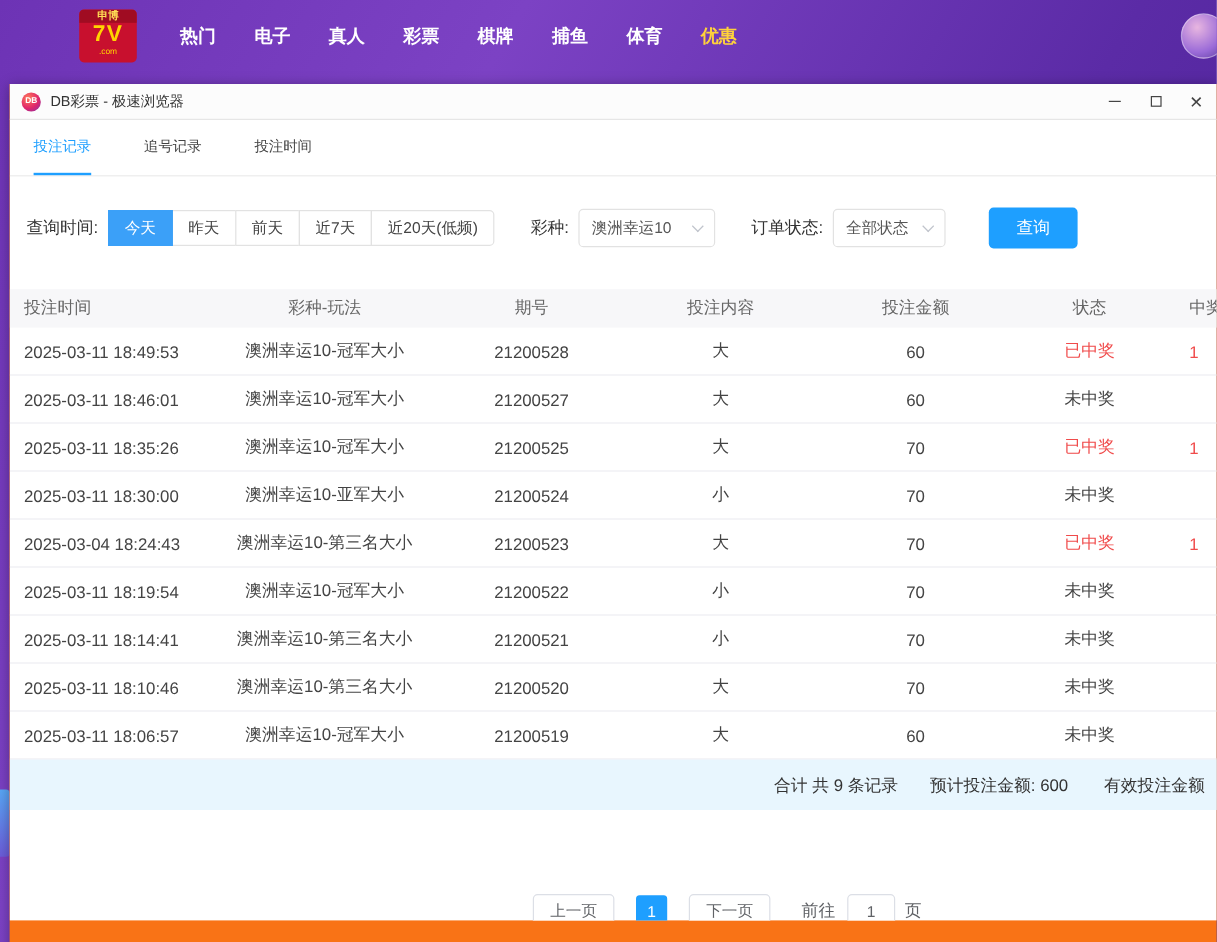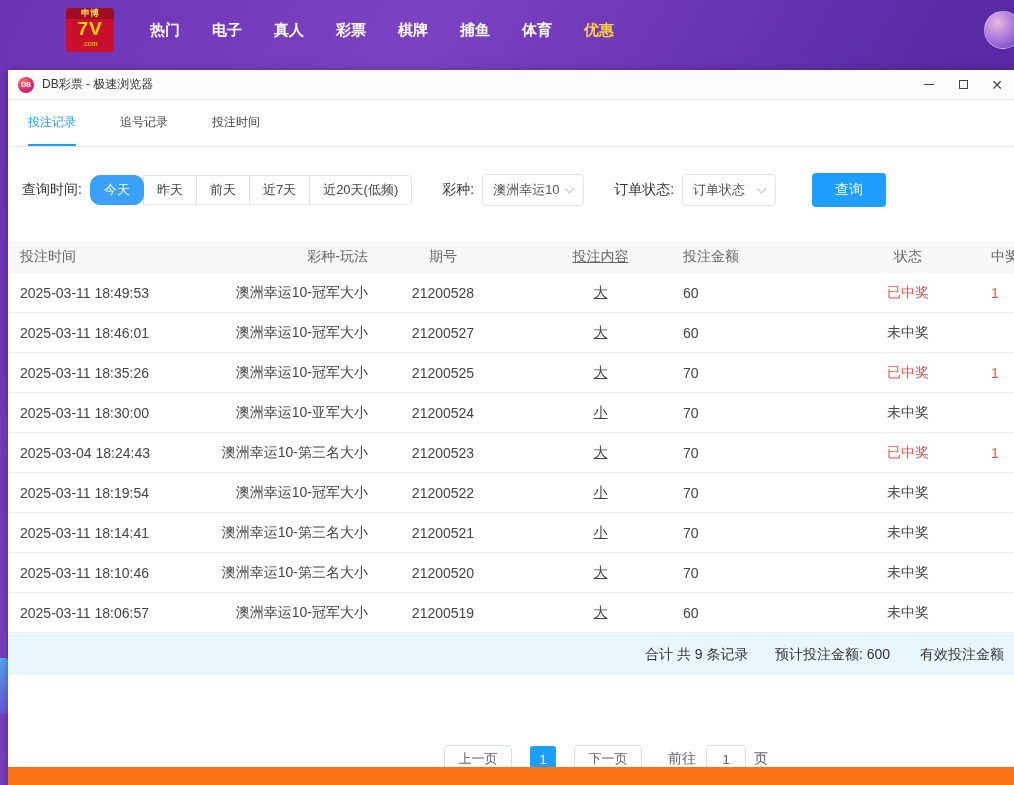--- a/index.html
+++ b/index.html
@@ -50,40 +50,40 @@
   .tab { font-size:12px; color:#444; padding-bottom:13px; cursor:pointer; }
   .tab.active { color:#1e9fff; border-bottom:2px solid #1e9fff; }
 
   
   .filters { display:flex; align-items:center; margin:26px 0 0 14px; font-size:14px; color:#333; }
   .btn-group { display:flex; margin-left:8px; }
   .range-btn { height:30px; line-height:28px; padding:0 13px; border:1px solid #e2e2e2; background:#fff;
                font-size:13px; color:#444; margin-left:-1px; cursor:pointer; }
   .range-btn:first-child { border-radius:4px 0 0 4px; margin-left:0; }
   .range-btn:last-child { border-radius:0 4px 4px 0; }
-  .range-btn.active { background:#3ba0f8; border-color:#3ba0f8; color:#fff; border-radius:10px; position:relative; z-index:1; }
+  .range-btn.active { background:#3ba0f8; border-color:#3ba0f8; color:#fff; border-radius:0; position:relative; z-index:1; }
   .flabel { margin-left:30px; }
   .select { display:flex; align-items:center; justify-content:space-between; height:32px; border:1px solid #e2e2e2;
             border-radius:4px; padding:0 10px; margin-left:8px; color:#555; font-size:13px; cursor:pointer; background:#fff; }
-  .sel-lottery { width:102px; }
+  .sel-lottery { width:114px; }
   .sel-status { width:94px; }
   .chevron { width:7px; height:7px; border-right:1.4px solid #c0c4cc; border-bottom:1.4px solid #c0c4cc;
              transform:rotate(45deg); margin-top:-4px; }
   .query-btn { margin-left:36px; width:74px; height:34px; background:#1e9fff; color:#fff; border:none;
                border-radius:4px; font-size:14px; cursor:pointer; }
 
   
   .table { width:1085px; margin-top:34px; font-size:14px; }
   .thead { display:flex; align-items:center; height:32px; background:#f7f7f9; color:#666; }
   .trow { display:flex; align-items:center; height:40px; border-bottom:1px solid #ededf2; color:#444; }
   .c-time   { width:165px; padding-left:12px; text-align:left; }
-  .c-game   { width:195px; text-align:right; }
+  .c-game   { width:195px; text-align:center; }
   .c-issue  { width:150px; text-align:center; }
-  .c-content{ width:165px; text-align:center;text-decoration:underline; }
-  .c-amount { width:160px; }
+  .c-content{ width:165px; text-align:center; }
+  .c-amount { width:160px; text-align:center; }
   .c-status { width:130px; text-align:center; }
   .c-win    { width:120px; text-align:left; padding-left:18px; }
   .trow.won .c-status, .trow.won .c-win { color:#f04b4b; }
 
   
   .summary { width:1085px; height:42px; background:#e8f6fe; position:relative; font-size:14px; color:#333; }
   .summary span { position:absolute; line-height:42px; white-space:nowrap; }
   .sum-total { left:637px; }
   .sum-expected { left:767px; }
   .sum-valid { left:912px; }
@@ -159,21 +159,21 @@
         <button class="range-btn">近7天</button>
         <button class="range-btn">近20天(低频)</button>
       </div>
       <span class="flabel">彩种:</span>
       <div class="select sel-lottery">
         <span>澳洲幸运10</span>
         <span class="chevron"></span>
       </div>
       <span class="flabel">订单状态:</span>
       <div class="select sel-status">
-        <span>订单状态</span>
+        <span>全部状态</span>
         <span class="chevron"></span>
       </div>
       <button class="query-btn">查询</button>
     </div>
 
     <div class="table">
       <div class="thead">
         <div class="c-time">投注时间</div>
         <div class="c-game">彩种-玩法</div>
         <div class="c-issue">期号</div>

